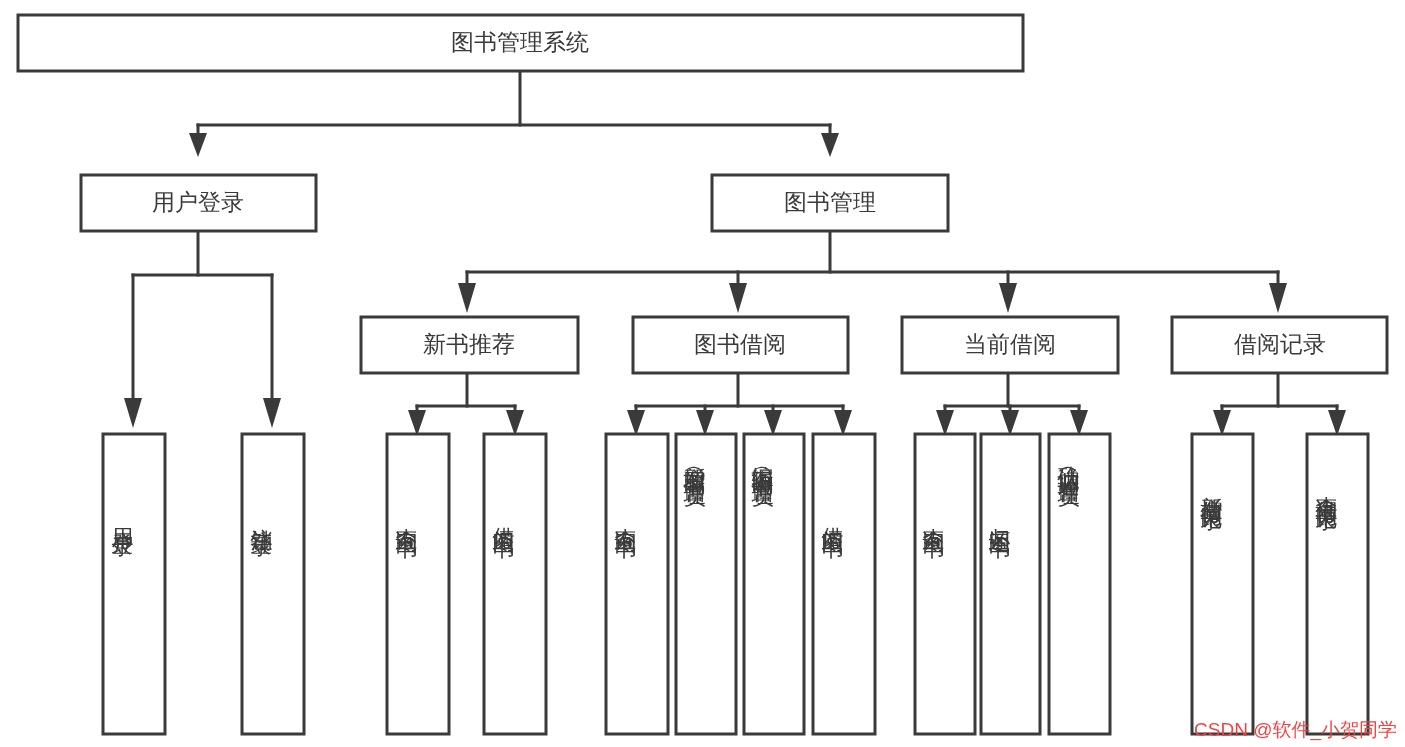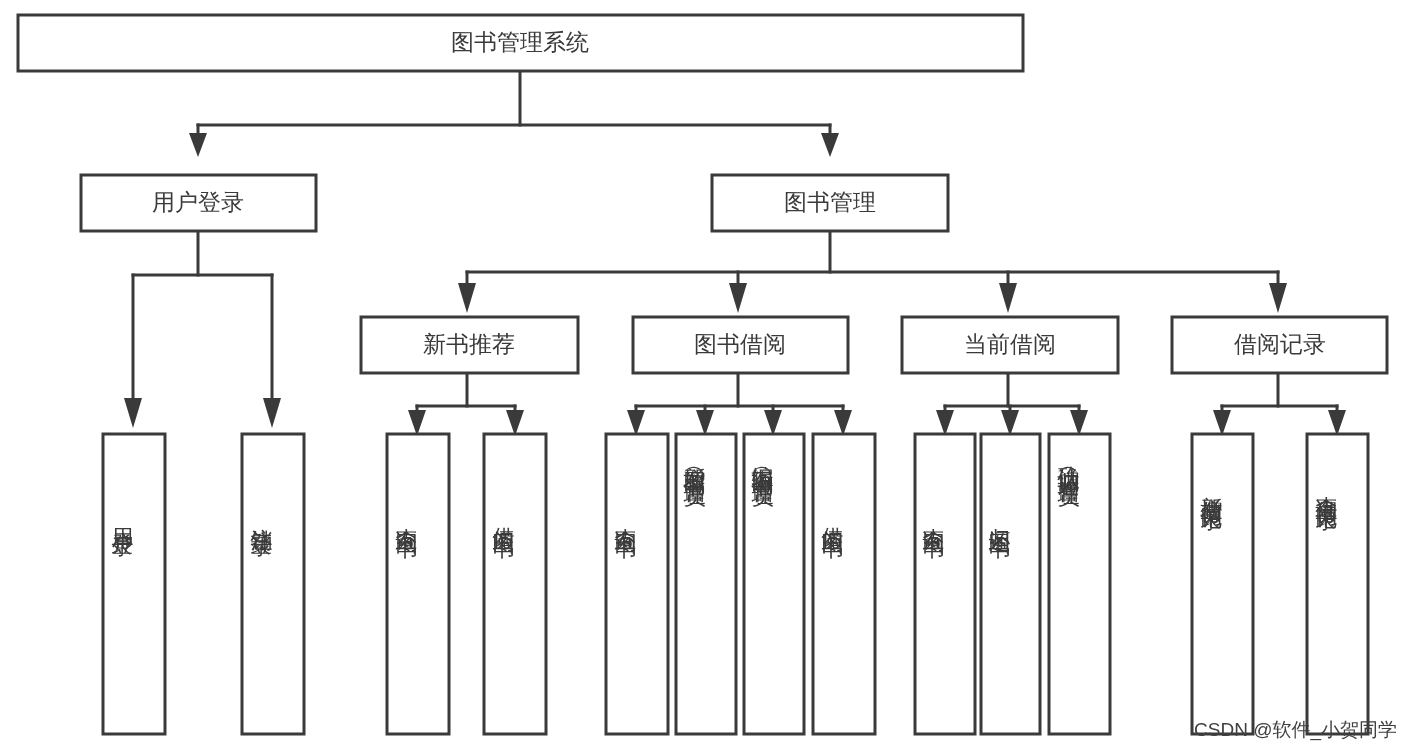--- a/index.html
+++ b/index.html
@@ -54,21 +54,21 @@
     font-family: "Liberation Sans", "DejaVu Sans", sans-serif;
     font-size: 22px;
     letter-spacing: 3px;
   }
   .watermark-text {
     position: absolute;
     right: 8px;
     bottom: 4px;
     font-family: "Liberation Sans", "DejaVu Sans", sans-serif;
     font-size: 19px;
-    color: #404040;
+    color: #ef4444;
     white-space: nowrap;
     user-select: none;
     pointer-events: none;
   }
 </style>
 </head>
 <body>
 
 <div id="diagram-root">
 

